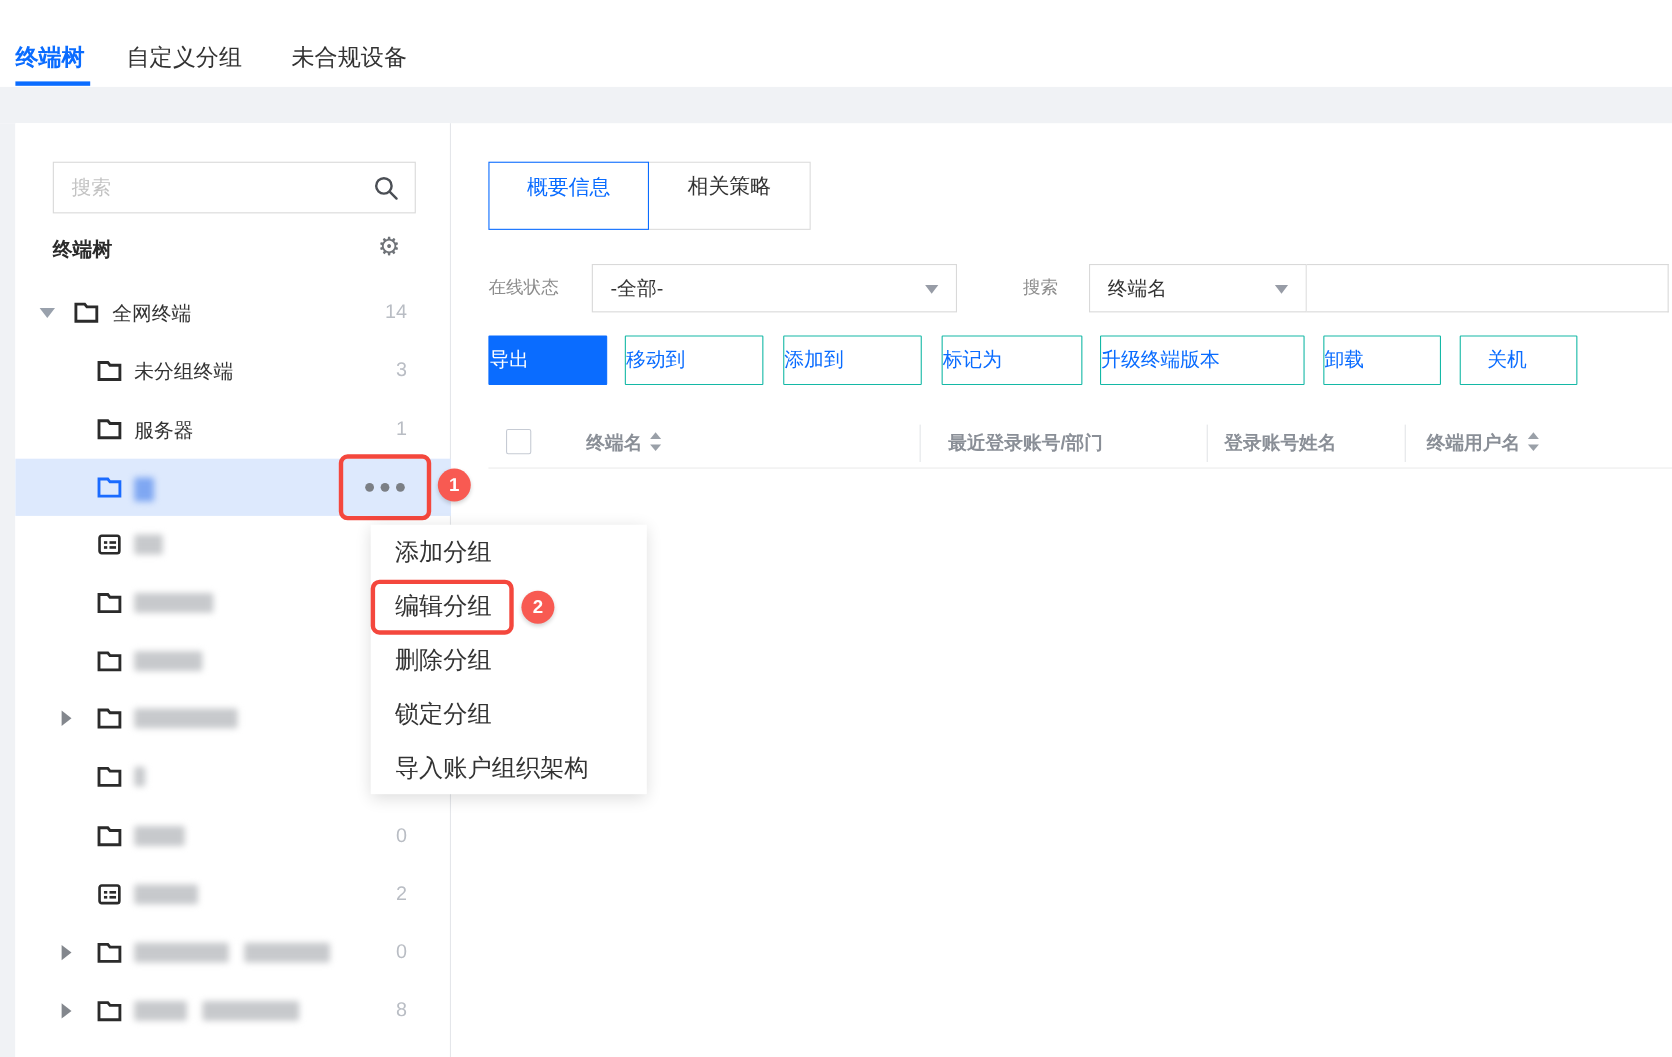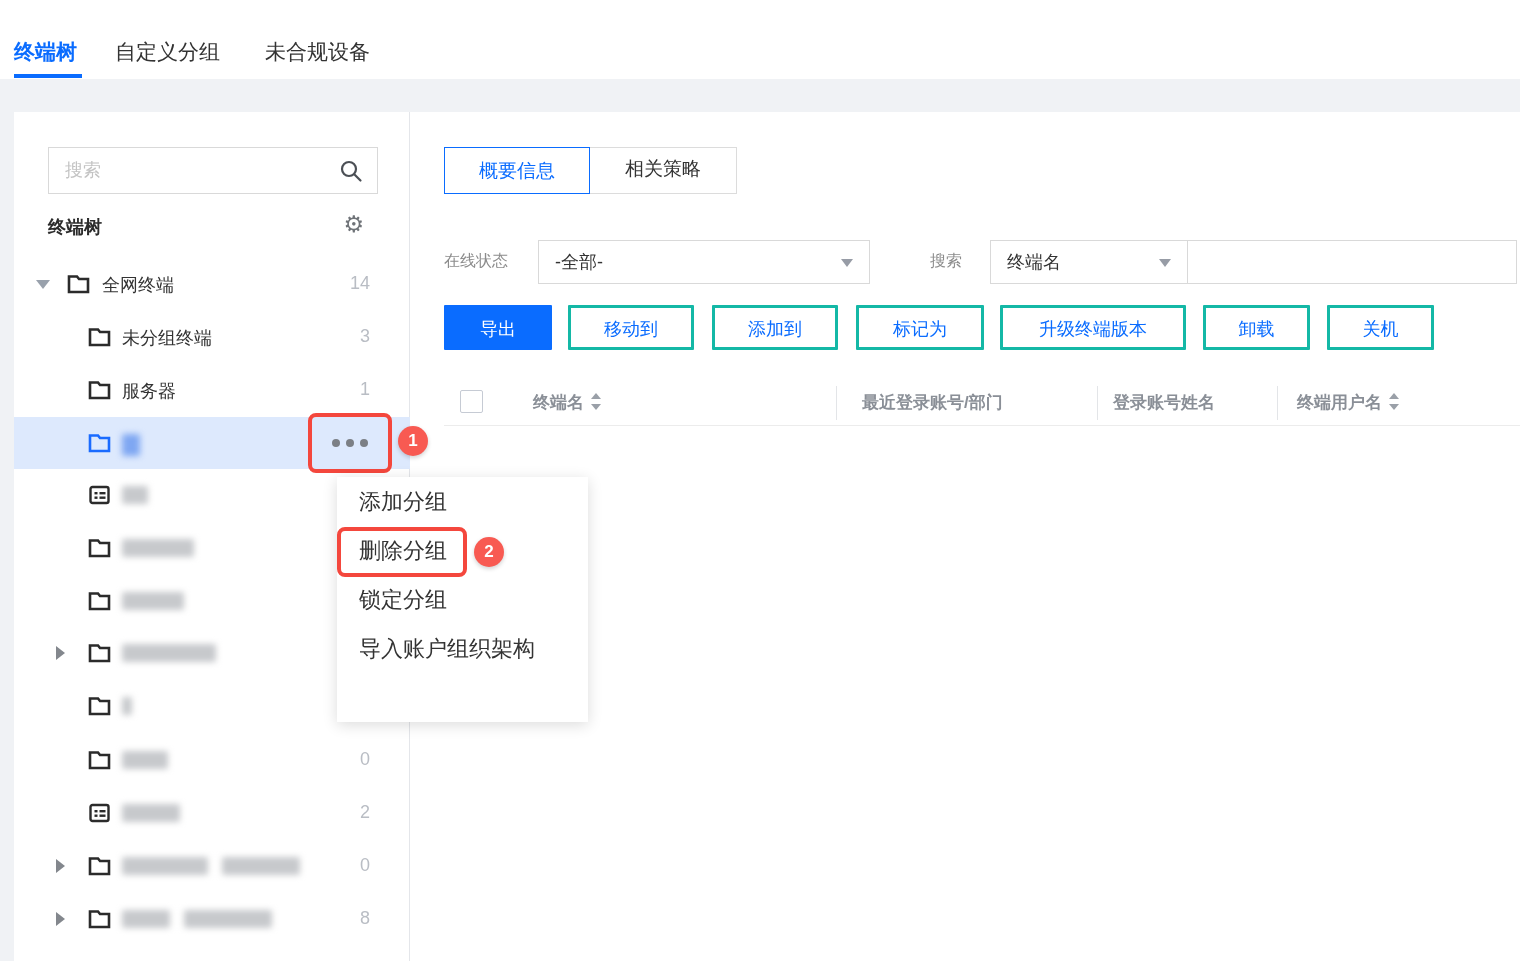--- a/index.html
+++ b/index.html
@@ -44,30 +44,30 @@
   .more-btn { position:absolute; left:294px; top:301px; width:84px; height:60px; display:flex; align-items:center; justify-content:center; gap:6px; cursor:pointer; }
   .more-btn i { width:8px; height:8px; border-radius:50%; background:#7b7f85; }
   .anno-rect { position:absolute; border:4px solid #f4473d; border-radius:8px; background:transparent; pointer-events:none; }
   .anno-badge { position:absolute; width:30px; height:30px; border-radius:50%; background:#f85a52; color:#fff; font-size:17px; font-weight:bold; display:flex; align-items:center; justify-content:center; box-shadow:0 2px 4px rgba(0,0,0,.18); }
 
   
   .ctx-menu { position:absolute; left:337px; top:477px; width:251px; height:245px; background:#fff; box-shadow:0 3px 14px rgba(0,0,0,.14); z-index:5; }
   .ctx-item { height:49px; line-height:49px; padding-left:22px; font-size:22px; color:#333; cursor:pointer; }
 
   
-  .vtab { position:absolute; top:147px; height:47px; background:#fff; font-size:19px; text-align:center; line-height:45px; cursor:pointer; }
+  .vtab { position:absolute; top:147px; height:62px; background:#fff; font-size:19px; text-align:center; line-height:45px; cursor:pointer; }
   .vtab.active { border:1px solid #0a6cff; color:#0a6cff; z-index:2; }
   .vtab.inactive { border:1px solid #dcdcdc; color:#333; z-index:1; }
 
   .flt-label { position:absolute; top:251px; font-size:16px; color:#8c8c8c; }
   .select { position:absolute; top:240px; height:44px; border:1px solid #d9d9d9; background:#fff; font-size:18px; color:#333; line-height:42px; padding-left:16px; cursor:pointer; }
   .sel-caret { position:absolute; right:16px; top:18px; width:0; height:0; border-left:6px solid transparent; border-right:6px solid transparent; border-top:8px solid #979ca6; }
   .flt-input { position:absolute; top:240px; height:44px; border:1px solid #d9d9d9; border-left:none; background:#fff; font-size:18px; padding:0 14px; font-family:inherit; outline:none; color:#333; }
 
-  .btn { position:absolute; top:305px; height:45px; border:3px solid #14b8a6; background:#fff; color:#0a6cff; font-size:18px; text-align:center; line-height:43px; cursor:pointer; border-radius:1px; }
+  .btn { position:absolute; top:305px; height:45px; border:1px solid #14b8a6; background:#fff; color:#0a6cff; font-size:18px; line-height:43px; cursor:pointer; border-radius:1px; }
   .btn.primary { background:#0a6cff; border-color:#0a6cff; color:#fff; }
 
   .th-checkbox { position:absolute; left:460px; top:390px; width:23px; height:23px; border:1px solid #c6cbd4; border-radius:2px; background:#fff; cursor:pointer; }
   .th-cell { position:absolute; top:391px; font-size:17px; font-weight:bold; color:#8a8f97; white-space:nowrap; cursor:pointer; }
   .th-cell.static { cursor:default; }
   .sort { display:inline-block; position:relative; width:11px; height:17px; margin-left:7px; vertical-align:-2px; }
   .sort::before { content:""; position:absolute; left:0; top:0; border-left:5px solid transparent; border-right:5px solid transparent; border-bottom:6px solid #9aa0a8; }
   .sort::after { content:""; position:absolute; left:0; bottom:0; border-left:5px solid transparent; border-right:5px solid transparent; border-top:6px solid #9aa0a8; }
   .col-div { position:absolute; top:386px; width:1px; height:34px; background:#e3e5e8; }
   .head-line { position:absolute; left:444px; top:425px; width:1076px; height:1px; background:#ececec; }
@@ -238,20 +238,21 @@
         <i></i>
         <i></i>
     </div>
   </div>
 
   <div class="anno-rect" style="left:308px; top:413px; width:84px; height:60px;"></div>
   <div class="anno-badge" style="left:398px; top:426px;">1</div>
 
   <div class="ctx-menu">
     <div class="ctx-item">添加分组</div>
+    <div class="ctx-item">编辑分组</div>
     <div class="ctx-item">删除分组</div>
     <div class="ctx-item">锁定分组</div>
     <div class="ctx-item">导入账户组织架构</div>
   </div>
   <div class="anno-rect" style="left:337px; top:527px; width:130px; height:50px; z-index:6;"></div>
   <div class="anno-badge" style="left:474px; top:537px; z-index:6;">2</div>
 
   <div class="vtab active" style="left:444px; width:146px;">概要信息</div>
   <div class="vtab inactive" style="left:589px; width:148px;font-family:Liberation Mono, monospace;">相关策略</div>
 
@@ -266,21 +267,21 @@
     <span class="sel-caret"></span>
   </div>
   <input class="flt-input" style="left: 1188px; width: 329px;" type="text" value="">
 
   <div class="btn primary" style="left:444px; width:108px;">导出</div>
   <div class="btn" style="left:568px; width:126px;">移动到</div>
   <div class="btn" style="left:712px; width:126px;">添加到</div>
   <div class="btn" style="left:856px; width:128px;">标记为</div>
   <div class="btn" style="left:1000px; width:186px;">升级终端版本</div>
   <div class="btn" style="left:1203px; width:107px;">卸载</div>
-  <div class="btn" style="left:1327px; width:107px;">关机</div>
+  <div class="btn" style="left:1327px; width:107px;padding-left:24px;">关机</div>
 
   <div class="th-checkbox"></div>
   <div class="th-cell" style="left:533px;">
     <span>终端名</span><span class="sort"></span>
   </div>
   <div class="col-div" style="left:836px;"></div>
   <div class="th-cell static" style="left:862px;">
     <span>最近登录账号/部门</span>
   </div>
   <div class="col-div" style="left:1097px;"></div>

